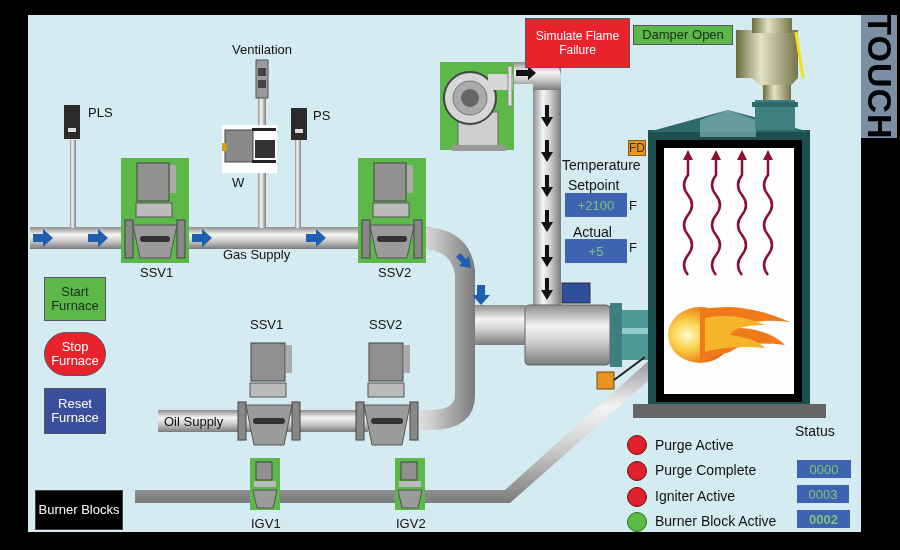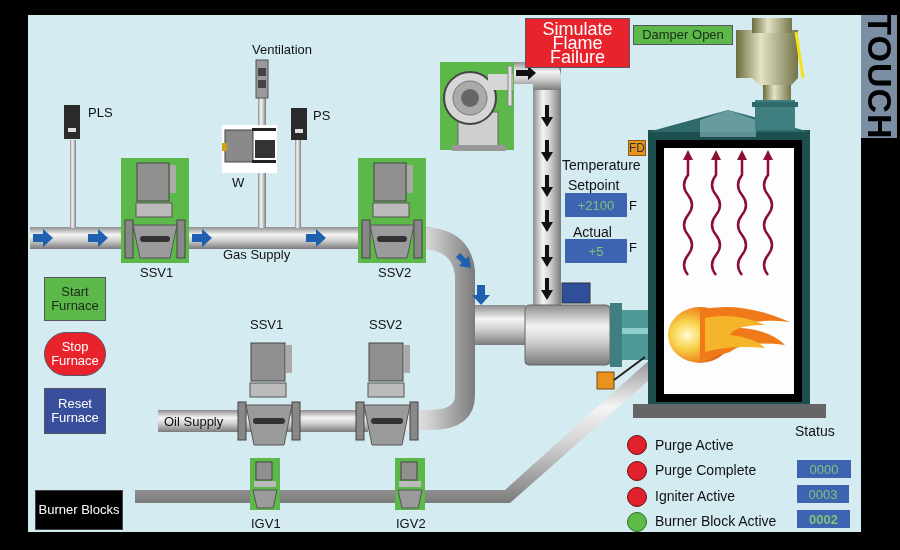--- a/index.html
+++ b/index.html
@@ -216,35 +216,35 @@
   <g>
     <rect x="222" y="125" width="55" height="48" fill="#fff"></rect>
     <rect x="225" y="130" width="28" height="32" fill="#8a8a8a" stroke="#444"></rect>
     <rect x="222" y="143" width="5" height="8" fill="#d4a017"></rect>
     <rect x="255" y="140" width="20" height="18" fill="#333"></rect>
     <rect x="252" y="128" width="24" height="3" fill="#222"></rect>
     <rect x="252" y="160" width="24" height="3" fill="#222"></rect>
   </g>
 </svg>
 
-<div class="lbl" style="left:232px;top:42px;margin-left:20px;">Ventilation</div>
+<div class="lbl" style="left:232px;top:42px;">Ventilation</div>
 <div class="lbl" style="left:88px;top:105px;">PLS</div>
 <div class="lbl" style="left:313px;top:108px;">PS</div>
 <div class="lbl" style="left:232px;top:175px;">W</div>
 <div class="lbl" style="left:223px;top:247px;">Gas Supply</div>
 <div class="lbl" style="left:140px;top:265px;">SSV1</div>
 <div class="lbl" style="left:378px;top:265px;">SSV2</div>
 <div class="lbl" style="left:250px;top:317px;">SSV1</div>
 <div class="lbl" style="left:369px;top:317px;">SSV2</div>
 <div class="lbl" style="left:164px;top:414px;">Oil Supply</div>
 <div class="lbl" style="left:251px;top:516px;">IGV1</div>
 <div class="lbl" style="left:396px;top:516px;">IGV2</div>
 <div class="fd">FD</div>
 
-<div class="btn btn-red" style="left:525px;top:18px;width:105px;height:50px;font-size:18px;">Simulate Flame Failure</div>
+<div class="btn btn-red" style="left:525px;top:18px;width:105px;height:50px;font-size:12px;">Simulate Flame Failure</div>
 <div class="btn btn-green" style="left:633px;top:25px;width:100px;height:20px;">Damper Open</div>
 <div class="btn btn-green" style="left:44px;top:277px;width:62px;height:44px;">Start Furnace</div>
 <div class="btn btn-red" style="left:44px;top:332px;width:62px;height:44px;border-radius:22px;">Stop Furnace</div>
 <div class="btn btn-blue" style="left:44px;top:388px;width:62px;height:46px;">Reset Furnace</div>
 <div class="btn btn-black" style="left:35px;top:490px;width:88px;height:40px;">Burner Blocks</div>
 
 <div class="lbl" style="left:562px;top:157px;font-size:14px;">Temperature</div>
 <div class="lbl" style="left:568px;top:177px;font-size:14px;">Setpoint</div>
 <div class="valbox" style="left:565px;top:193px;width:62px;height:24px;">+2100</div>
 <div class="lbl" style="left:629px;top:198px;">F</div>

